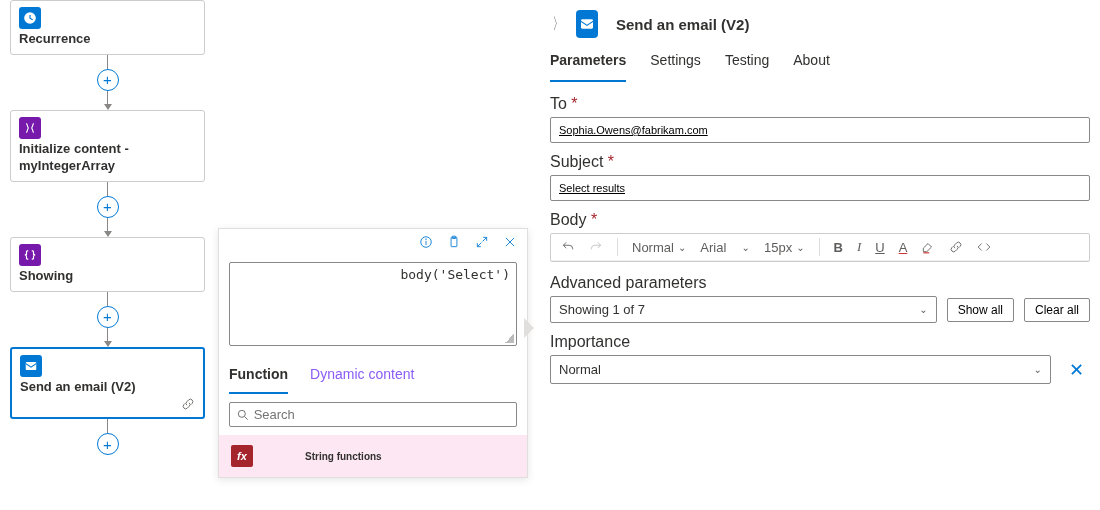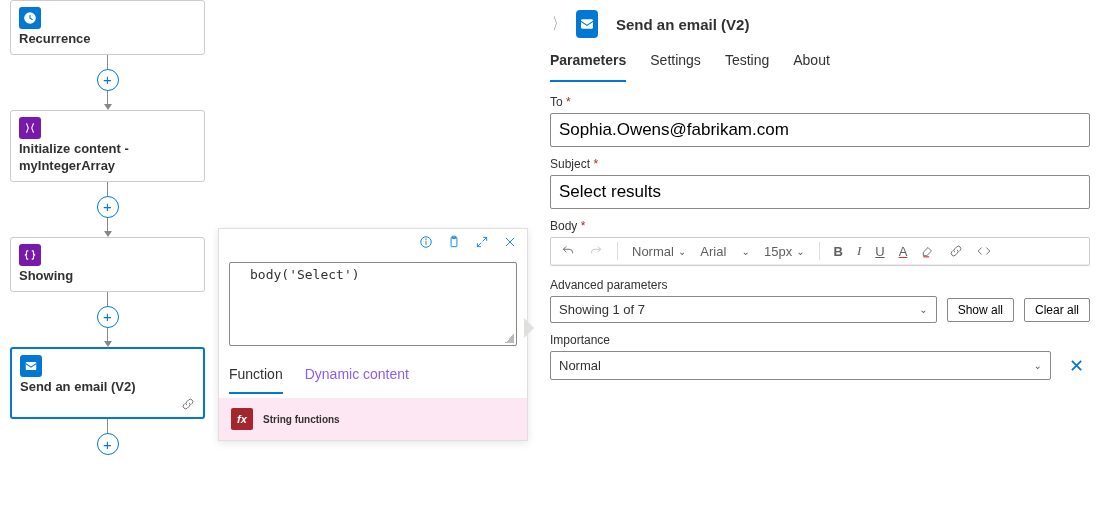--- a/index.html
+++ b/index.html
@@ -15,43 +15,43 @@
   .step .lbl { font-size: 13px; font-weight: 600; line-height: 1.3; padding-top: 2px; }
   .conn { display: flex; flex-direction: column; align-items: center; }
   .conn .line { width: 1px; background: #8a8886; height: 14px; }
   .conn .add { width: 22px; height: 22px; border-radius: 11px; border: 1px solid #0078d4; background: #fff; color: #0078d4; display: flex; align-items: center; justify-content: center; font-size: 15px; font-weight: 400; }
   .conn .arrow { width: 0; height: 0; border-left: 4px solid transparent; border-right: 4px solid transparent; border-top: 6px solid #8a8886; margin-top: -1px;}
   .sparkle { font-size: 11px; color: #605e5c; align-self: flex-start; margin-top: 2px; margin-left: auto;}
   
   .fx-pop { position: absolute; left: 218px; top: 228px; width: 310px; border: 1px solid #e1dfdd; background: #fff; box-shadow: 0 2px 8px rgba(0,0,0,0.1);}
   .fx-tools { display: flex; justify-content: flex-end; gap: 14px; padding: 6px 10px; }
   .fx-tools span { color: #0078d4; cursor: pointer; }
-  .fx-area { margin: 4px 10px 8px 10px; height: 84px; border: 1px solid #8a8886; border-radius: 2px; font-family: ui-monospace, Menlo, Consolas, monospace; font-size: 13px; padding: 4px 20px; resize: none; position: relative;}
+  .fx-area { margin: 4px 10px 8px 10px; height: 84px; border: 1px solid #8a8886; border-radius: 2px; font-family: ui-monospace, Menlo, Consolas, monospace; font-size: 13px; padding: 4px 6px; resize: none; position: relative; text-align: right;}
   .fx-area::after{content:''; position:absolute; right:2px; bottom:2px; width:9px; height:9px; background:linear-gradient(135deg, transparent 50%, #bbb 50%);}
   .fx-tabs { display: flex; gap: 22px; padding: 6px 10px 0 10px; }
   .fx-tab { padding: 6px 0 10px 0; font-size: 14px; color: #8b5cf6; cursor: pointer;}
-  .fx-tab.active { font-weight: 400; border-bottom: 2px solid #0078d4; color: #323130;}
+  .fx-tab.active { font-weight: 700; border-bottom: 2px solid #0078d4; color: #323130;}
   .fx-srch { margin: 8px 10px; display:flex; align-items:center; border:1px solid #8a8886; border-radius:2px; padding:4px 6px; }
   .fx-srch input { border:none; outline:none; flex:1; font-size:13px;}
-  .fx-cat { background:#fde7f2; display:flex; align-items:center; padding:10px 12px; margin-top:4px;}
+  .fx-cat { background:#fde7f2; display:flex; align-items:center; padding:10px 12px; margin-top:4px;gap:42px;}
   .fx-cat .fx-icon { width:22px; height:22px; background:#a4262c; border-radius:2px; display:flex; align-items:center; justify-content:center; color:#fff; font-size:11px; font-style:italic; font-weight:600; margin-right:10px;}
   .fx-cat .lbl { font-size:10px; font-weight:600; }
   .pointer { position:absolute; left:524px; top:318px; width:0; height:0; border-top:10px solid transparent; border-bottom:10px solid transparent; border-left:10px solid #e1dfdd;}
   
   .panel { position:absolute; left:540px; top:0; width:560px; height:510px; padding: 10px 10px 0 10px;}
   .phead { display:flex; align-items:center; gap:10px; margin-bottom:10px;}
   .phead .back { font-size:16px; color:#605e5c; cursor:pointer; transform:scaleX(0.7);}
   .phead .ttl { font-size:15px; font-weight:600; }
   .phead .sq { width:28px; height:28px; border-radius:4px; }
   .ptabs { display:flex; gap:24px; border-bottom:1px solid transparent; margin-bottom:12px;}
   .ptab { padding:4px 0 12px 0; font-size:14px; cursor:pointer; color:#323130;}
   .ptab.active { font-weight:600; border-bottom:2px solid #0078d4; }
-  .fld-label { font-size:12px; margin-bottom:4px; display:block;}
+  .fld-label { font-size:16px; margin-bottom:4px; display:block;}
   .req { color:#a4262c; }
-  .fld-input { width:100%; border:1px solid #8a8886; border-radius:2px; padding:6px 8px; font-size:17px; margin-bottom:10px;}
+  .fld-input { width:100%; border:1px solid #8a8886; border-radius:2px; padding:6px 8px; font-size:11px; margin-bottom:10px;text-decoration:underline;}
   .rte { border:1px solid #ccc; border-radius:2px; margin-bottom:12px;}
   .rte-tools { display:flex; align-items:center; gap:14px; padding:4px 10px; border-bottom:1px solid #eee; color:#605e5c; font-size:13px; flex-wrap:nowrap;}
   .rte-tools .tl { display:flex; align-items:center; gap:4px; cursor:pointer;}
   .rte-tools .sep { width:1px; height:18px; background:#ddd;}
   .rte-body { padding:8px 10px 30px 10px; font-size:14px; position:relative;}
   .rte-scroll { position:absolute; right:2px; top:6px; bottom:6px; width:12px; display:flex; flex-direction:column; justify-content:space-between; color:#888; font-size:9px;}
   .adv-row { display:flex; align-items:center; gap:10px; margin-bottom:10px;}
   .adv-sel { flex:1; border:1px solid #8a8886; border-radius:2px; padding:5px 8px; display:flex; justify-content:space-between; align-items:center;}
   .btn-sm { border:1px solid #8a8886; background:#fff; padding:4px 10px; border-radius:2px; font-size:12px; cursor:pointer; white-space:nowrap;}
   .imp-row { display:flex; align-items:center; gap:12px;}
@@ -150,20 +150,27 @@
       <span><svg class="mini" viewBox="0 0 24 24" style="stroke:#0078d4">
             <line x1="5" y1="5" x2="19" y2="19"></line>
             <line x1="19" y1="5" x2="5" y2="19"></line>
           </svg></span>
     </div>
     <div class="fx-area">body('Select')</div>
     <div class="fx-tabs">
       <div class="fx-tab active">Function</div>
       <div class="fx-tab">Dynamic content</div>
     </div>
+    <div class="fx-srch">
+      <svg class="mini" viewBox="0 0 24 24">
+          <circle cx="10" cy="10" r="6"></circle>
+          <line x1="15" y1="15" x2="20" y2="20"></line>
+        </svg>
+      &nbsp;<input placeholder="Search" style="">
+    </div>
     <div class="fx-cat">
       <div class="fx-icon">fx</div>
       <div class="lbl">String functions</div>
     </div>
   </div>
   <div class="pointer"></div>
 </div>
 
 <div class="panel">
   <div class="phead">

